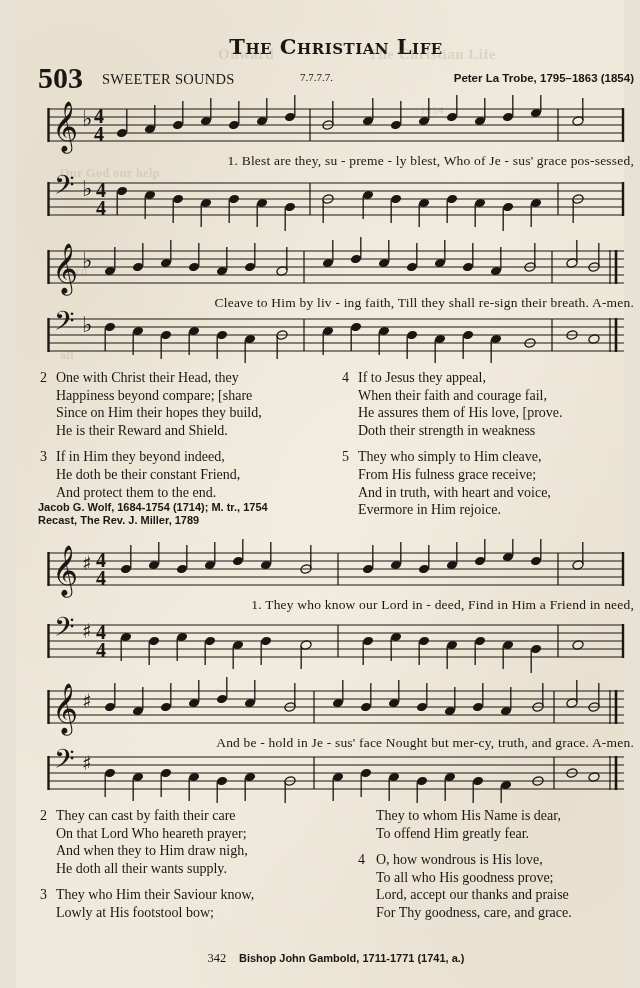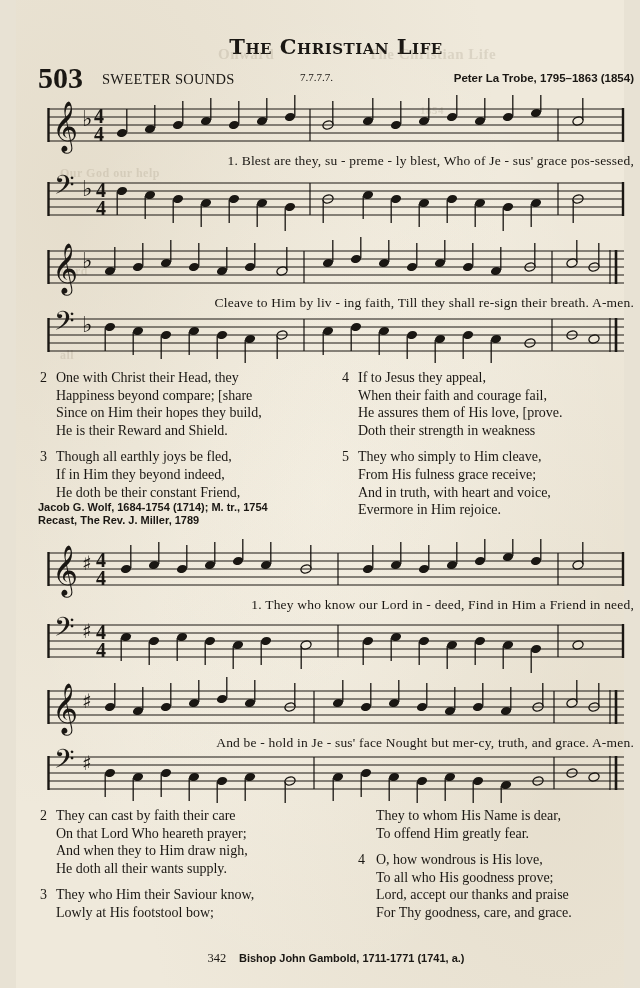--- a/index.html
+++ b/index.html
@@ -414,23 +414,23 @@
       <div class="verse-col" style="left:18px; width:300px;">
         <div class="verse">
           <span class="num">2</span>
           <p>One with Christ their Head, they</p>
           <p>Happiness beyond compare;  [share</p>
           <p>Since on Him their hopes they build,</p>
           <p>He is their Reward and Shield.</p>
         </div>
         <div class="verse">
           <span class="num">3</span>
-          <p>Though all earthly joys be fled,</p>
           <p>If in Him they beyond indeed,</p>
           <p>He doth be their constant Friend,</p>
+          <p>And protect them to the end.</p>
         </div>
       </div>
 
       <div class="verse-col" style="left:320px; width:276px;">
         <div class="verse">
           <span class="num">4</span>
           <p>If to Jesus they appeal,</p>
           <p>When their faith and courage fail,</p>
           <p>He assures them of His love,  [prove.</p>
           <p>Doth  their  strength  in  weakness</p>

